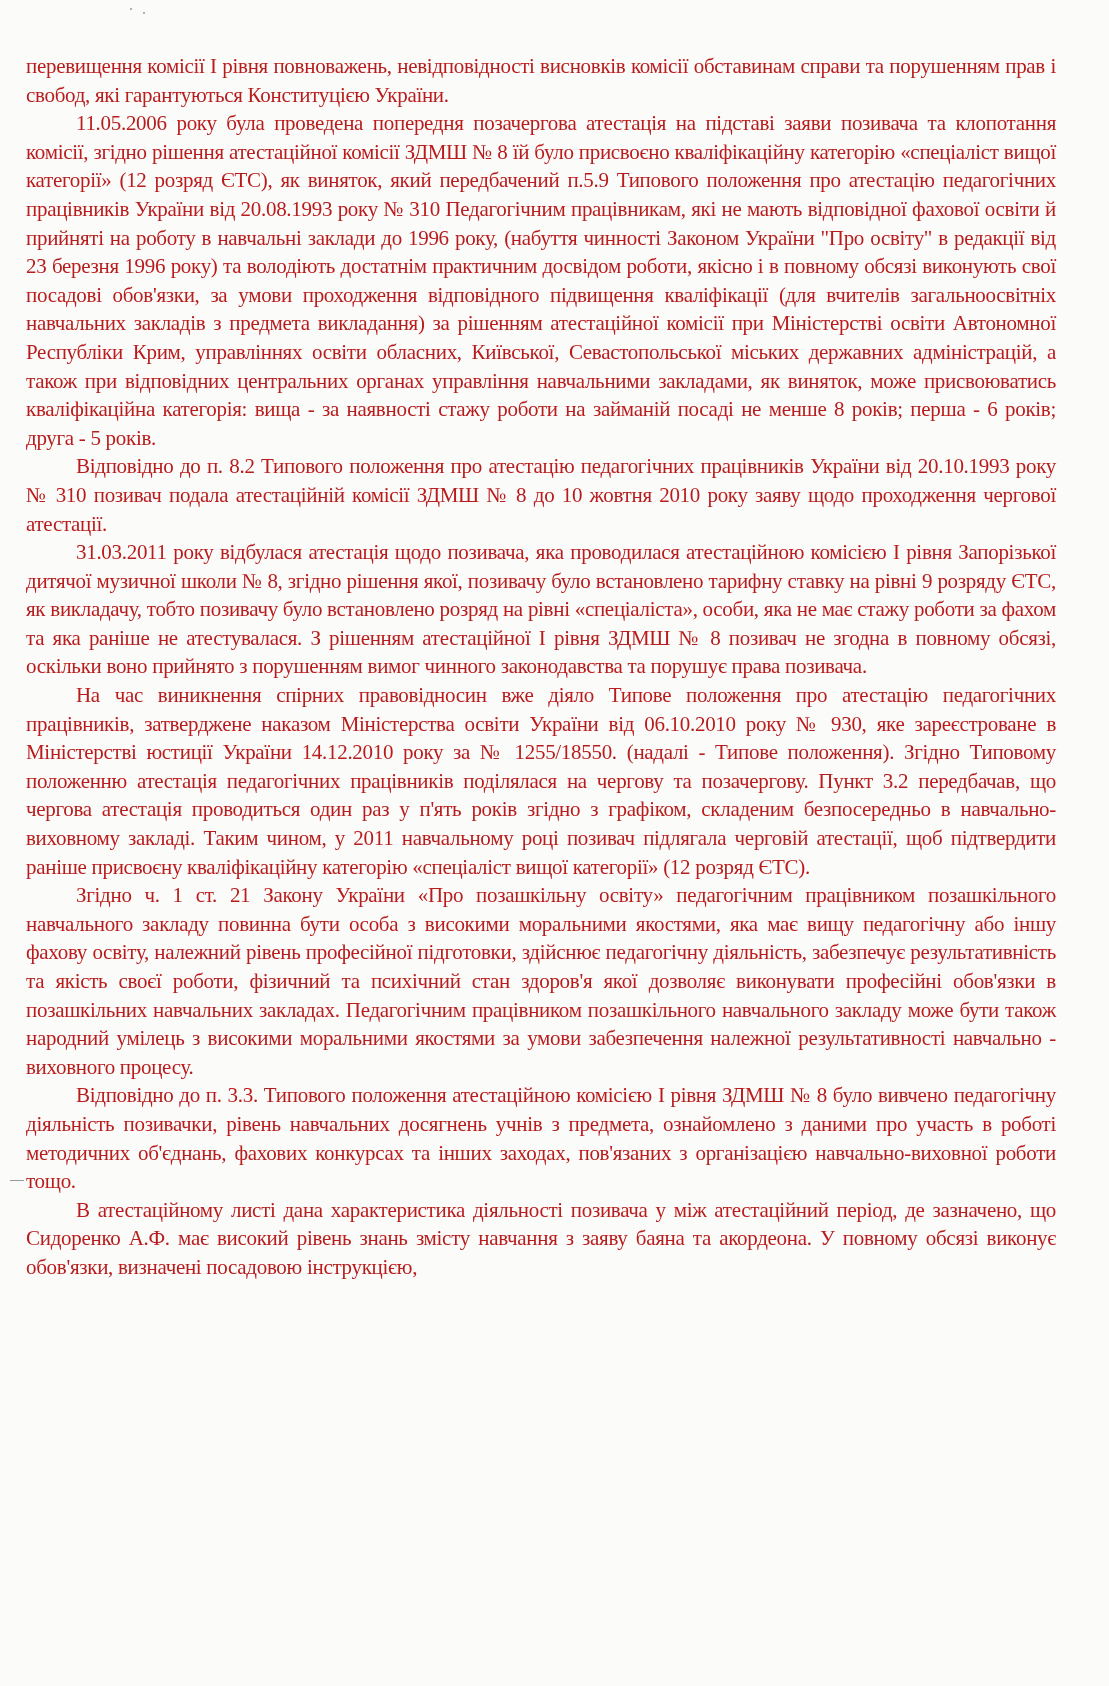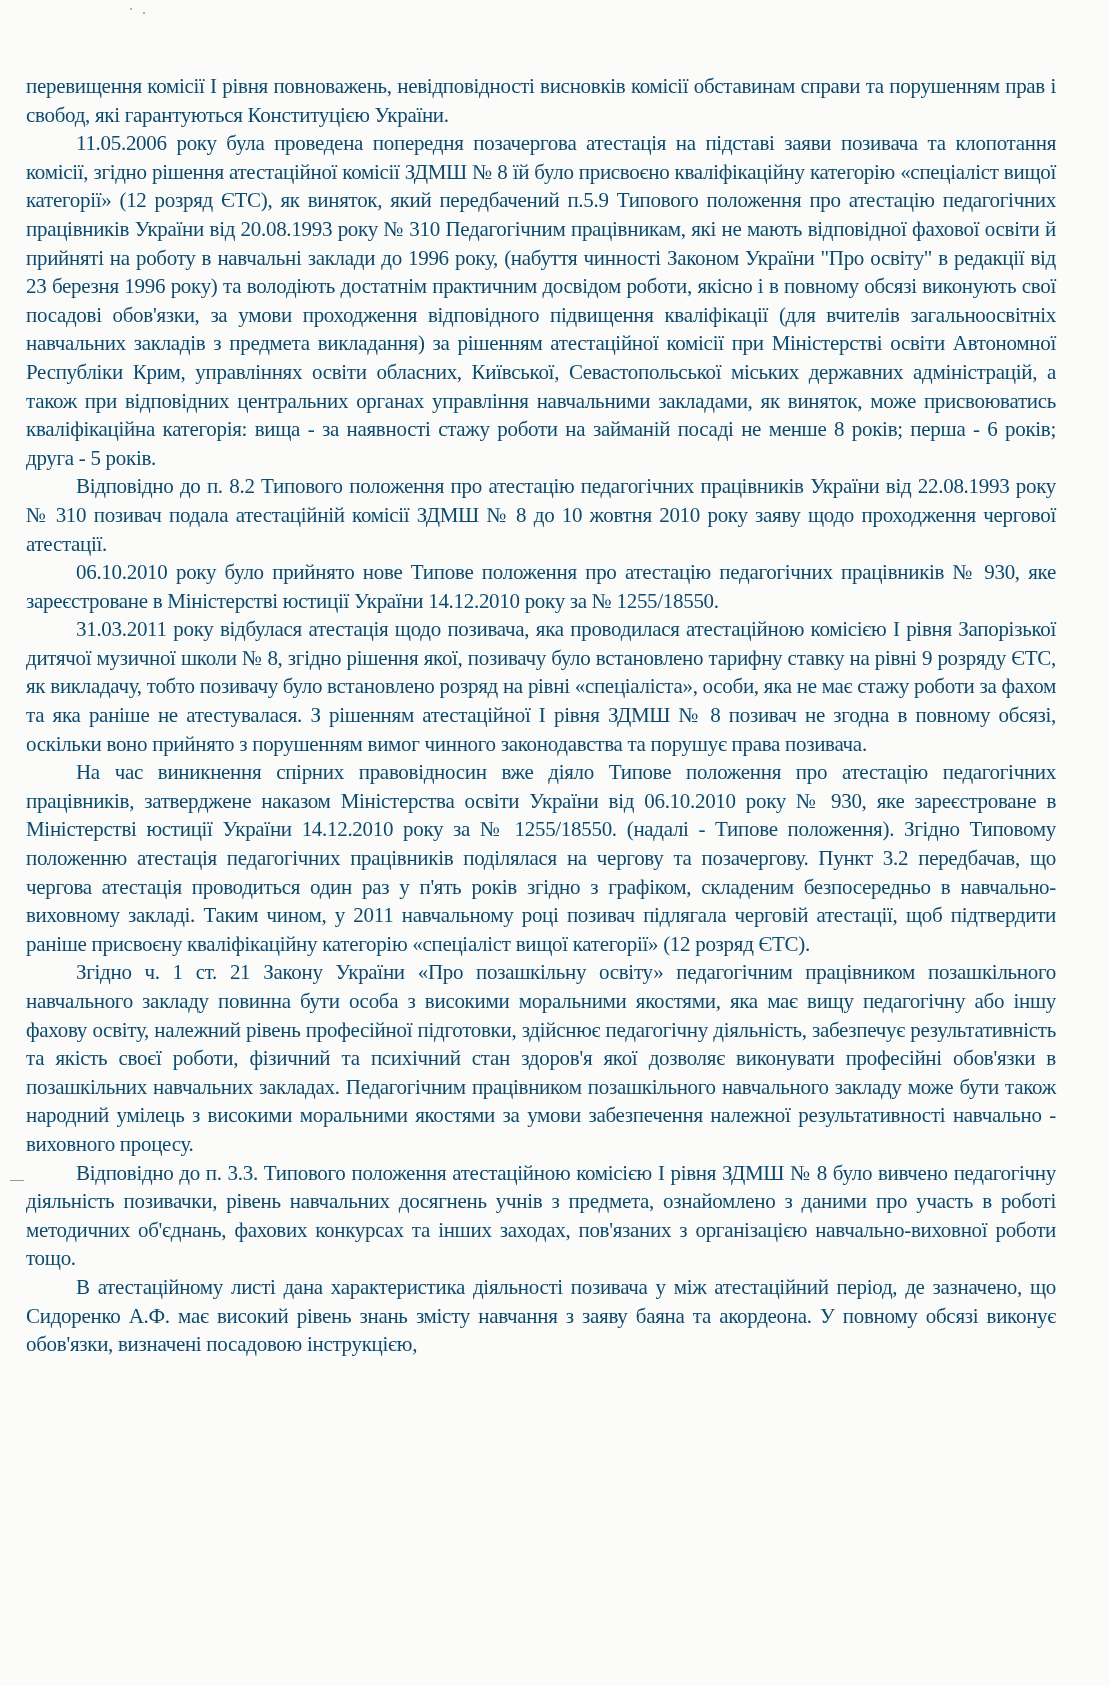--- a/index.html
+++ b/index.html
@@ -4,46 +4,45 @@
 <style>
   html, body { margin: 0; padding: 0; }
   body {
     width: 1109px; height: 1686px;
     background: #fbfbfa;
     overflow: hidden;
     position: relative;
   }
   .page {
     position: absolute;
-    left: 26px; top: 72px;
+    left: 26px; top: 52px;
     width: 1030px;
     font-family: "Liberation Serif", serif;
     font-size: 21px;
     line-height: 28.6px;
-    color: #0c4a6e;
+    color: #b91c1c;
     letter-spacing: -0.3px;
   }
   .para {
     margin: 0;
     text-align: justify;
     text-indent: 50px;
   }
   .para.cont { text-indent: 0; }
   .speck {
     position: absolute; background: #999; border-radius: 50%;
   }
 </style>
 </head>
 <body>
 
 <div class="page">
   <p class="para cont">перевищення комісії І рівня повноважень, невідповідності висновків комісії обставинам справи та порушенням прав і свобод, які гарантуються Конституцією України.</p>
   <p class="para">11.05.2006 року була проведена попередня позачергова атестація на підставі заяви позивача та клопотання комісії, згідно рішення атестаційної комісії ЗДМШ № 8 їй було присвоєно кваліфікаційну категорію «спеціаліст вищої категорії» (12 розряд ЄТС), як виняток, який передбачений п.5.9 Типового положення про атестацію педагогічних працівників України від 20.08.1993 року № 310 Педагогічним працівникам, які не мають відповідної фахової освіти й прийняті на роботу в навчальні заклади до 1996 року, (набуття чинності Законом України "Про освіту" в редакції від 23 березня 1996 року) та володіють достатнім практичним досвідом роботи, якісно і в повному обсязі виконують свої посадові обов'язки, за умови проходження відповідного підвищення кваліфікації (для вчителів загальноосвітніх навчальних закладів з предмета викладання) за рішенням атестаційної комісії при Міністерстві освіти Автономної Республіки Крим, управліннях освіти обласних, Київської, Севастопольської міських державних адміністрацій, а також при відповідних центральних органах управління навчальними закладами, як виняток, може присвоюватись кваліфікаційна категорія: вища - за наявності стажу роботи на займаній посаді не менше 8 років; перша - 6 років; друга - 5 років.</p>
-  <p class="para">Відповідно до п. 8.2 Типового положення про атестацію педагогічних працівників України від 22.08.1993 року № 310 позивач подала атестаційній комісії ЗДМШ № 8 до 10 жовтня 2010 року заяву щодо проходження чергової атестації.</p>
-  <p class="para">06.10.2010 року було прийнято нове Типове положення про атестацію педагогічних працівників № 930, яке зареєстроване в Міністерстві юстиції України 14.12.2010 року за № 1255/18550.</p>
+  <p class="para">Відповідно до п. 8.2 Типового положення про атестацію педагогічних працівників України від 20.10.1993 року № 310 позивач подала атестаційній комісії ЗДМШ № 8 до 10 жовтня 2010 року заяву щодо проходження чергової атестації.</p>
   <p class="para">31.03.2011 року відбулася атестація щодо позивача, яка проводилася атестаційною комісією І рівня Запорізької дитячої музичної школи № 8, згідно рішення якої, позивачу було встановлено тарифну ставку на рівні 9 розряду ЄТС, як викладачу, тобто позивачу було встановлено розряд на рівні «спеціаліста», особи, яка не має стажу роботи за фахом та яка раніше не атестувалася. З рішенням атестаційної І рівня ЗДМШ № 8 позивач не згодна в повному обсязі, оскільки воно прийнято з порушенням вимог чинного законодавства та порушує права позивача.</p>
   <p class="para">На час виникнення спірних правовідносин вже діяло Типове положення про атестацію педагогічних працівників, затверджене наказом Міністерства освіти України від 06.10.2010 року № 930, яке зареєстроване в Міністерстві юстиції України 14.12.2010 року за № 1255/18550. (надалі - Типове положення). Згідно Типовому положенню атестація педагогічних працівників поділялася на чергову та позачергову. Пункт 3.2 передбачав, що чергова атестація проводиться один раз у п'ять років згідно з графіком, складеним безпосередньо в навчально-виховному закладі. Таким чином, у 2011 навчальному році позивач  підлягала черговій атестації, щоб підтвердити раніше присвоєну кваліфікаційну категорію «спеціаліст вищої категорії» (12 розряд ЄТС).</p>
   <p class="para">Згідно ч. 1 ст. 21 Закону України «Про позашкільну освіту» педагогічним працівником позашкільного навчального закладу повинна бути особа з високими моральними якостями, яка має вищу педагогічну або іншу фахову освіту, належний рівень професійної підготовки, здійснює педагогічну діяльність, забезпечує результативність та якість своєї роботи, фізичний та психічний стан здоров'я якої дозволяє виконувати професійні обов'язки в позашкільних навчальних закладах. Педагогічним працівником позашкільного навчального закладу може бути також народний умілець з високими моральними якостями за умови забезпечення належної результативності навчально - виховного процесу.</p>
   <p class="para">Відповідно до п. 3.3. Типового положення атестаційною комісією І рівня ЗДМШ № 8 було вивчено педагогічну діяльність позивачки, рівень навчальних досягнень учнів з предмета, ознайомлено з даними про участь в роботі методичних об'єднань, фахових конкурсах та інших заходах, пов'язаних з організацією навчально-виховної роботи тощо.</p>
   <p class="para">В атестаційному листі дана характеристика діяльності позивача у між атестаційний період, де зазначено, що Сидоренко А.Ф. має високий рівень знань змісту навчання з заяву баяна та акордеона. У повному обсязі виконує обов'язки, визначені посадовою інструкцією,</p>
 </div>
 
 <div class="speck" style="left:130px;top:8px;width:2px;height:2px"></div>
 <div class="speck" style="left:143px;top:12px;width:2px;height:2px"></div>
 <div class="speck" style="left:10px;top:1180px;width:14px;height:1px;border-radius:0"></div>

